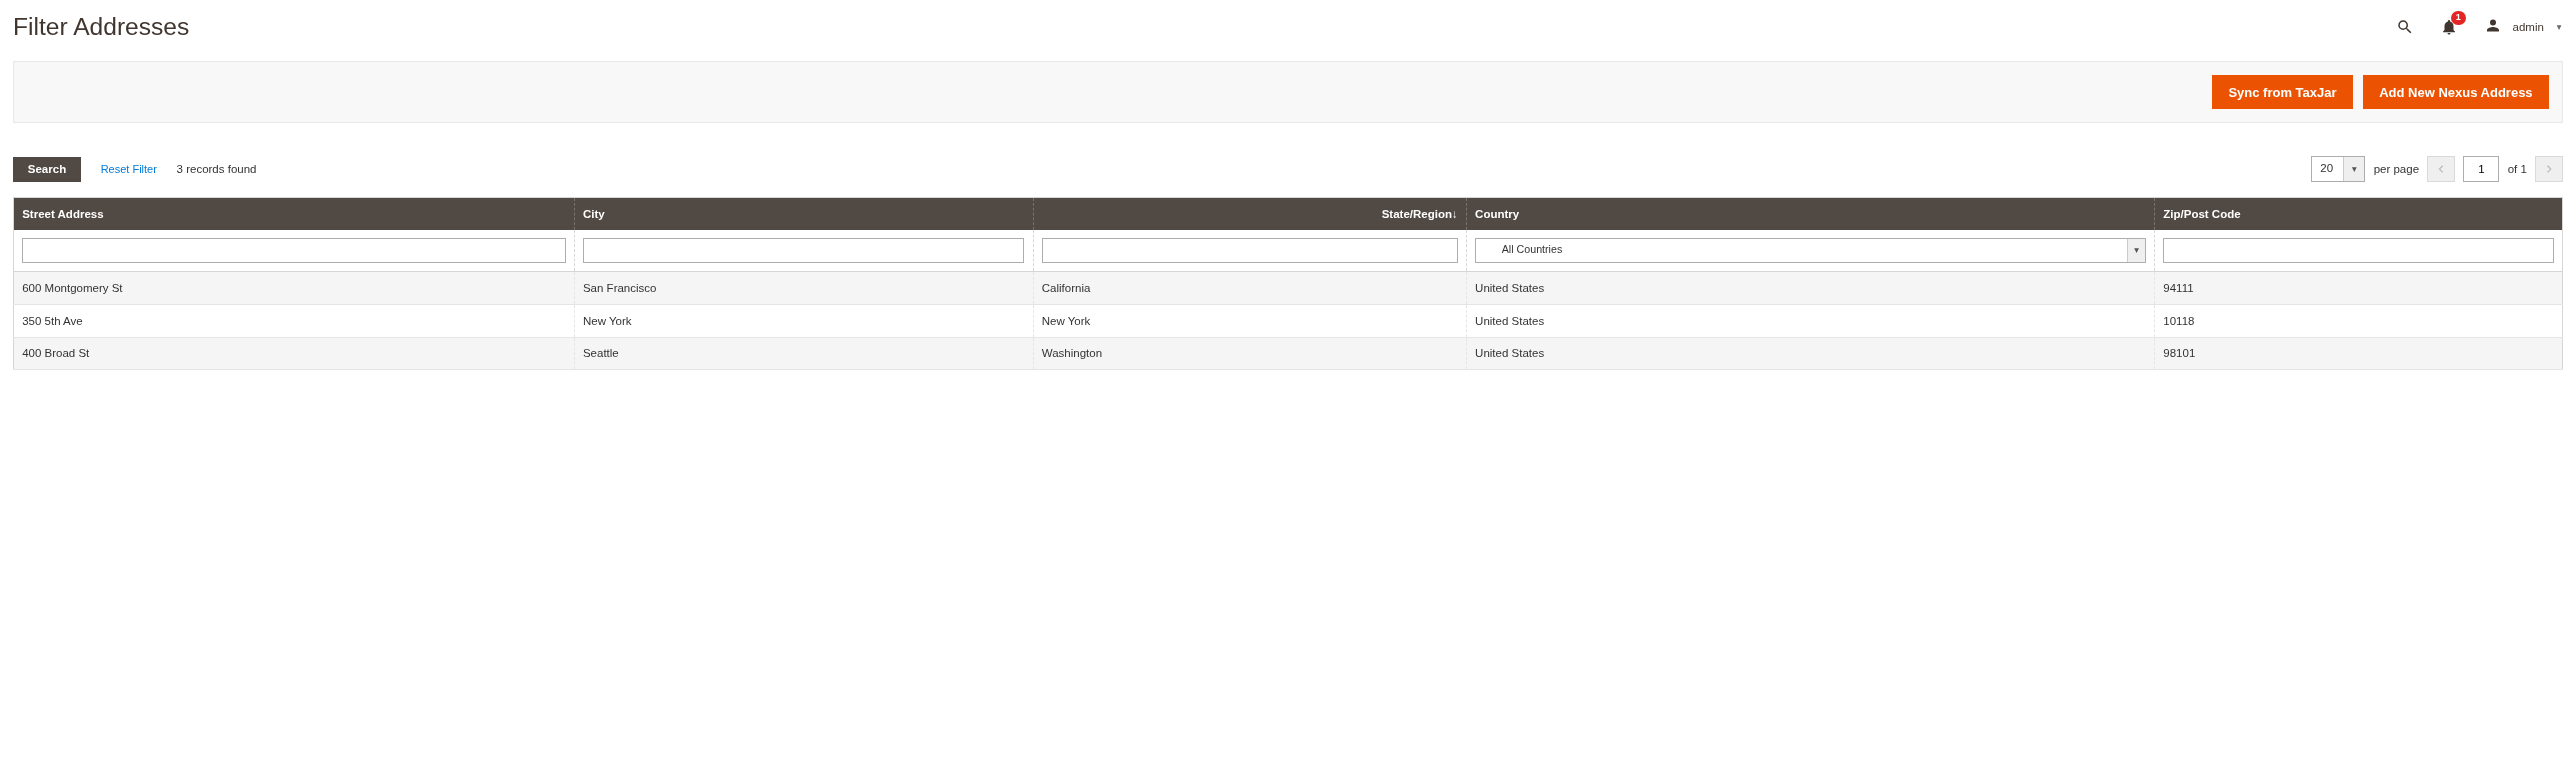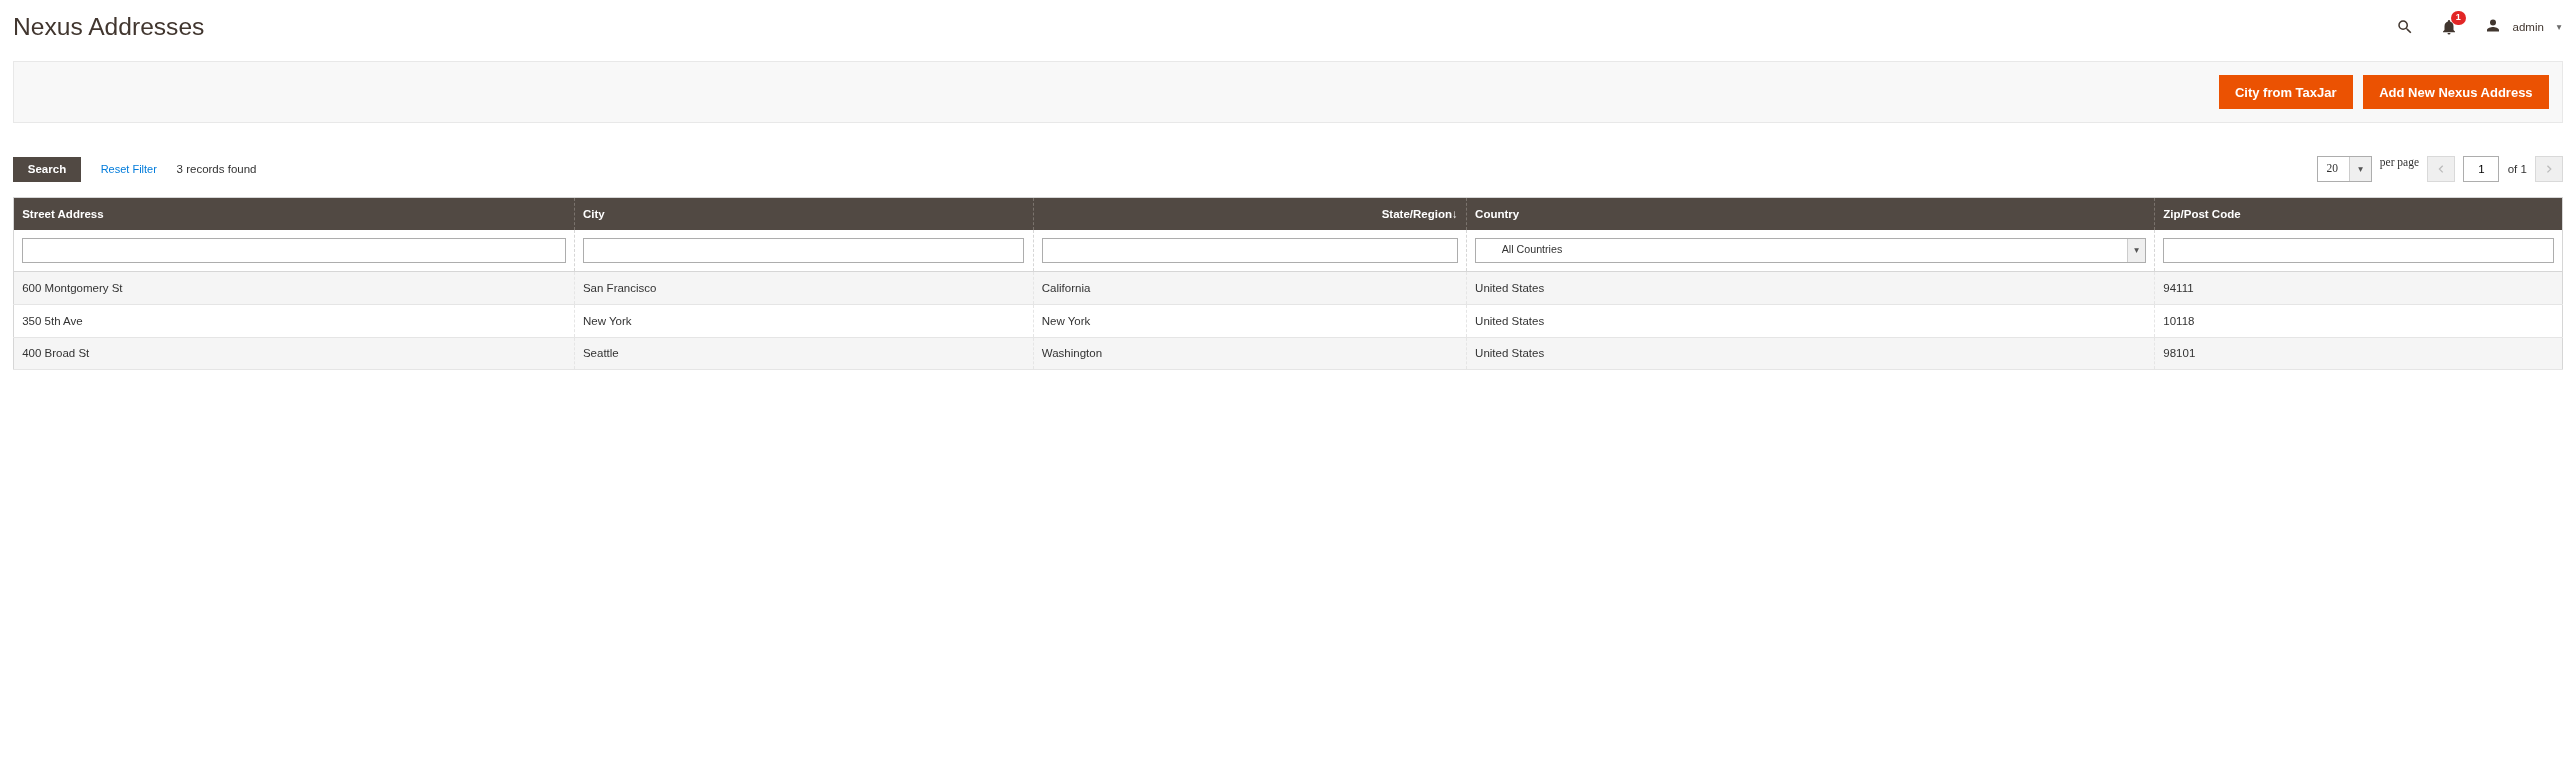--- a/index.html
+++ b/index.html
@@ -113,23 +113,22 @@
     color: #333;
     font-size: 11.5px;
   }
   .grid-controls-right {
     display: flex;
     align-items: center;
     gap: 8.2px;
   }
   .perpage-wrap {
     display: flex;
-    align-items: flex-start;
+    align-items: center;
     gap: 8.2px;
-    font-family: Liberation Serif, serif;
   }
   .select-like {
     display: inline-flex;
     border: 0.8px solid #adadad;
     height: 26px;
   }
   .select-like .val {
     padding: 4.9px 8.2px;
     min-width: 31px;
     background: #fff;
@@ -241,21 +240,21 @@
   .col-state { width: 17%; }
   .col-country { width: 27%; }
   .col-zip { width: 16%; }
 </style>
 </head>
 <body>
 
 <div class="page">
 
   <div class="header-row">
-    <div class="page-title">Nexus Addresses</div>
+    <div class="page-title">Filter Addresses</div>
     <div class="header-actions">
       <span class="icon-wrap">
         <svg class="icon-svg" viewBox="0 0 24 24">
             <path d="M15.5 14h-.79l-.28-.27A6.471 6.471 0 0 0 16 9.5 6.5 6.5 0 1 0 9.5 16c1.61 0 3.09-.59 4.23-1.57l.27.28v.79l5 4.99L20.49 19l-4.99-5zm-6 0C7.01 14 5 11.99 5 9.5S7.01 5 9.5 5 14 7.01 14 9.5 11.99 14 9.5 14z"></path>
           </svg>
       </span>
       <span class="icon-wrap">
         <svg class="icon-svg" viewBox="0 0 24 24">
             <path d="M12 22a2 2 0 0 0 2-2h-4a2 2 0 0 0 2 2zm6-6V11c0-3.07-1.64-5.64-4.5-6.32V4a1.5 1.5 0 1 0-3 0v.68C7.63 5.36 6 7.92 6 11v5l-2 2v1h16v-1l-2-2z"></path>
           </svg>
@@ -265,21 +264,21 @@
         <svg class="icon-svg" viewBox="0 0 24 24">
             <path d="M12 12c2.67 0 8 1.34 8 4v2H4v-2c0-2.66 5.33-4 8-4zm0-2a4 4 0 1 0 0-8 4 4 0 0 0 0 8z"></path>
           </svg>
         <span>admin</span>
         <span class="caret">▼</span>
       </span>
     </div>
   </div>
 
   <div class="action-bar">
-    <button class="btn-primary">City from TaxJar</button>
+    <button class="btn-primary">Sync from TaxJar</button>
     <button class="btn-primary">Add New Nexus Address</button>
   </div>
 
   <div class="grid-controls">
     <div class="grid-controls-left">
       <button class="btn-search">Search</button>
       <span class="link-reset">Reset Filter</span>
       <span class="records-found">3 records found</span>
     </div>
     <div class="grid-controls-right">

